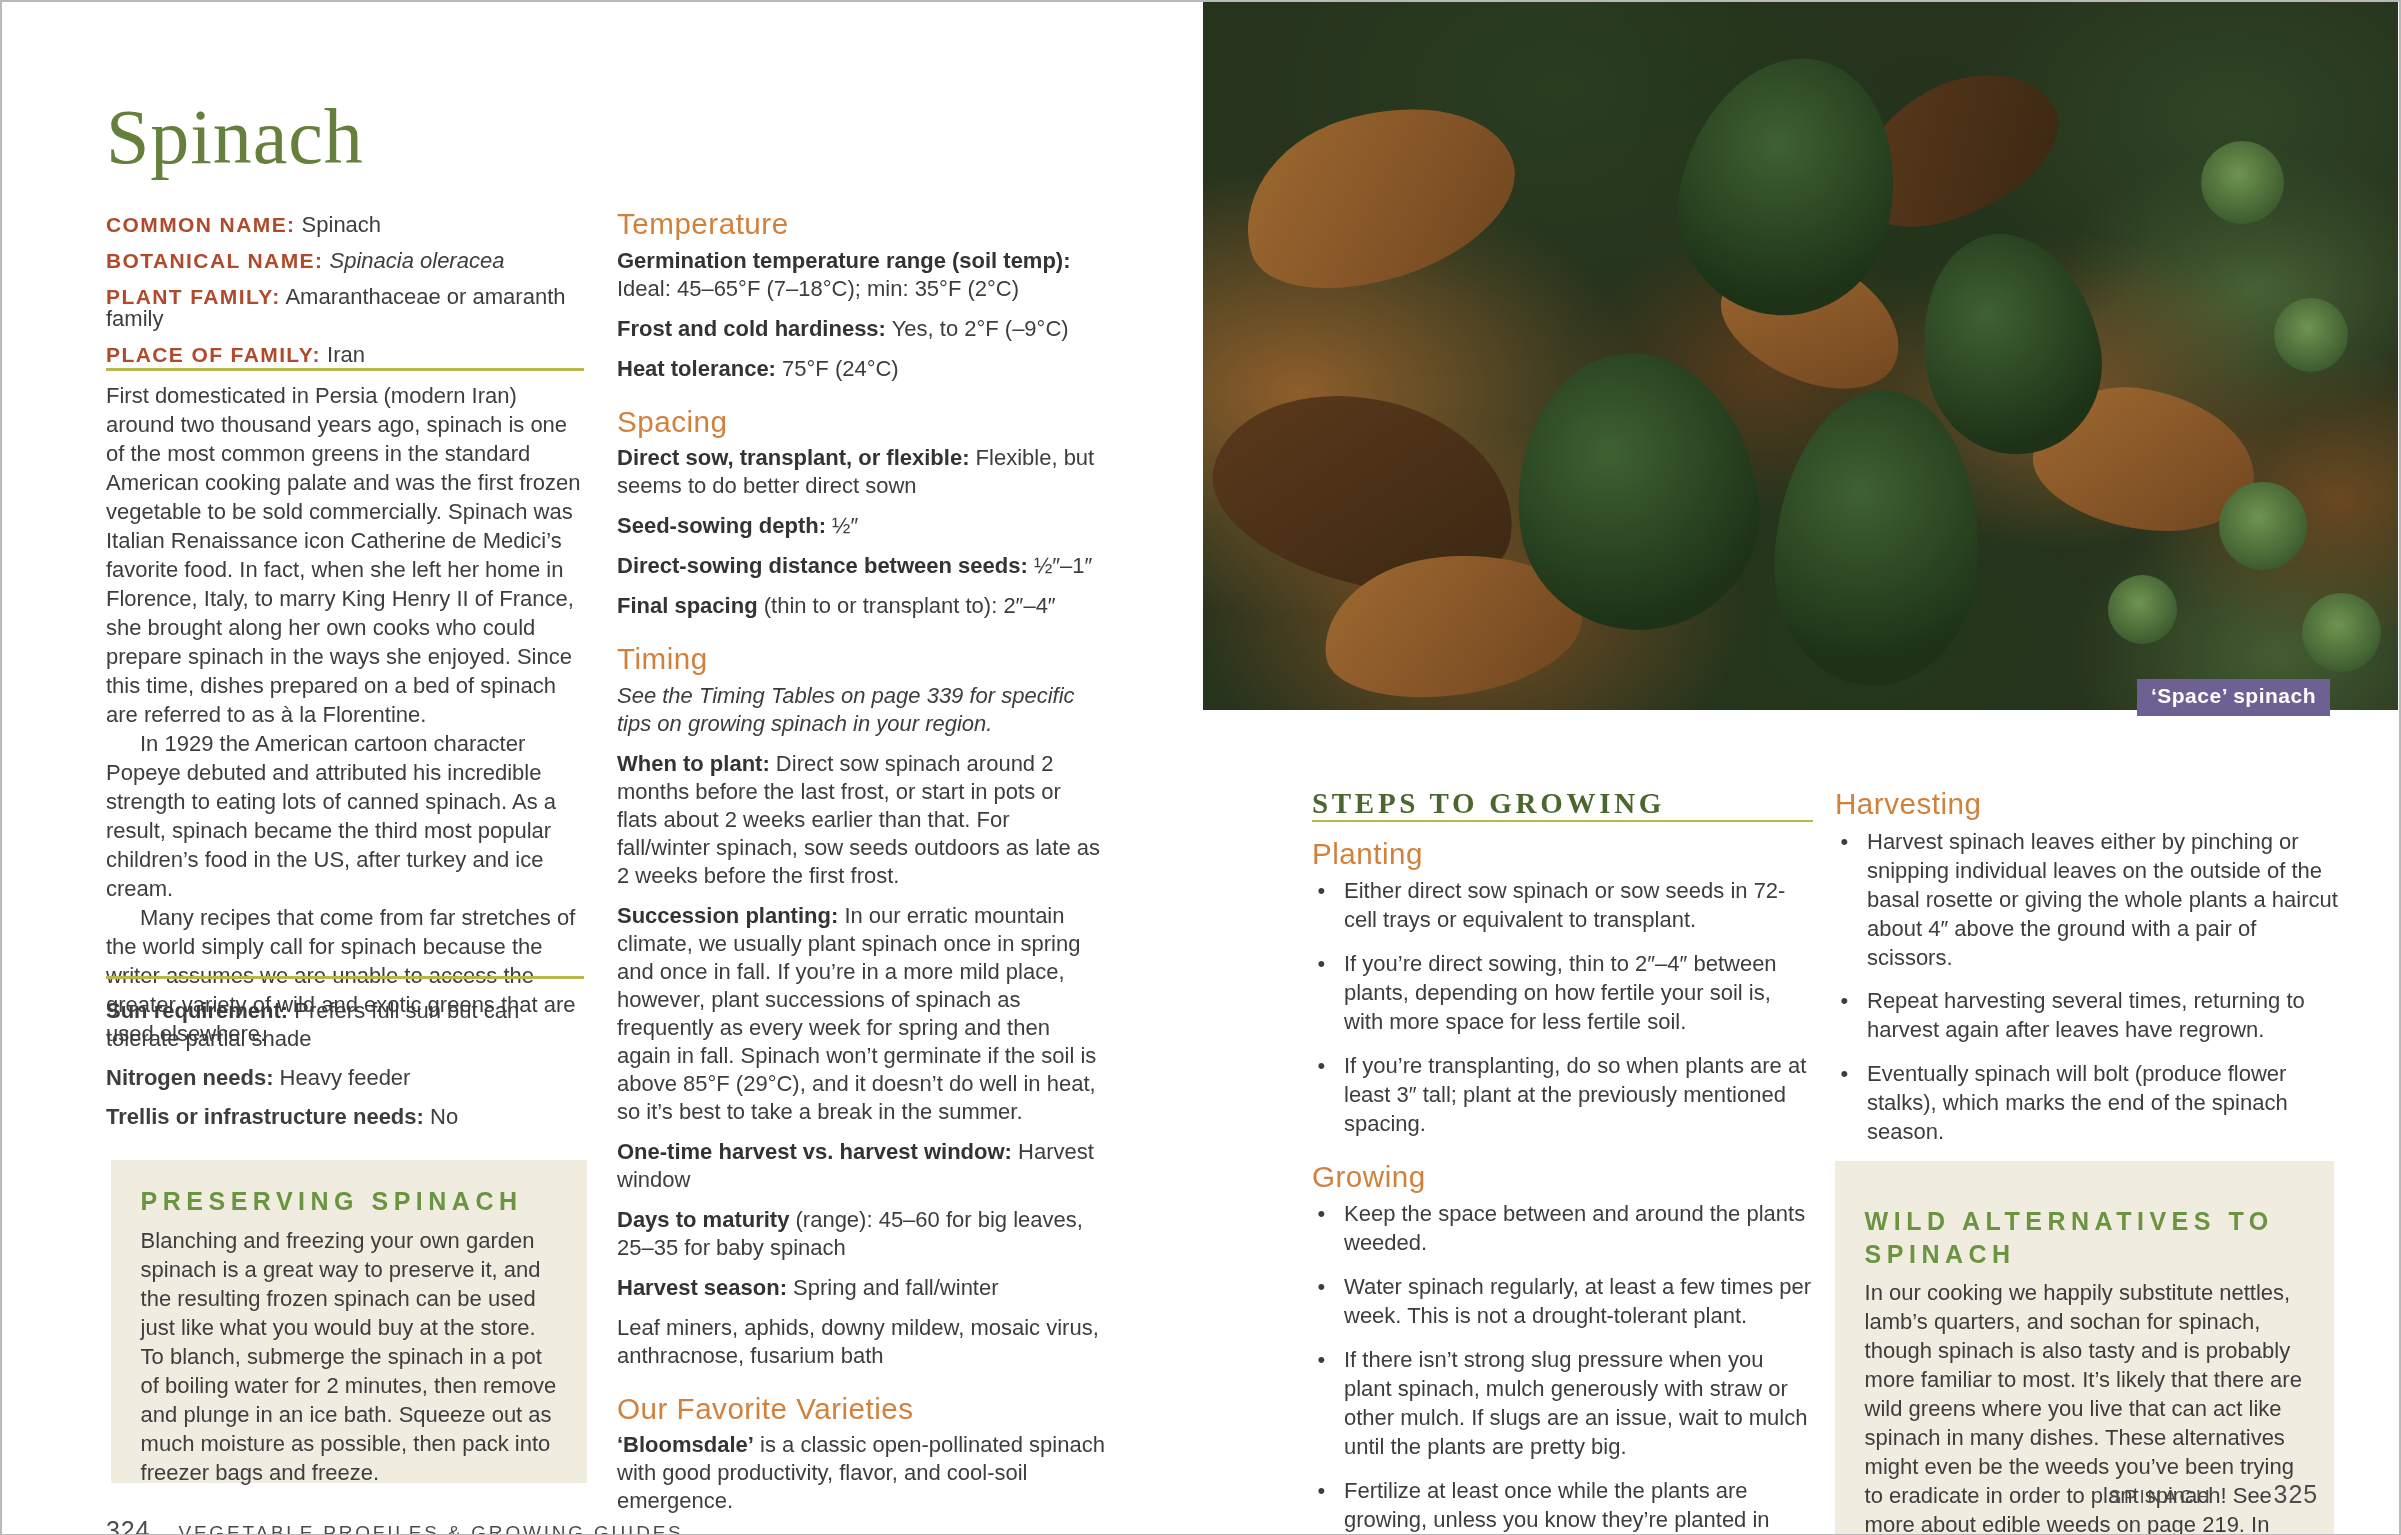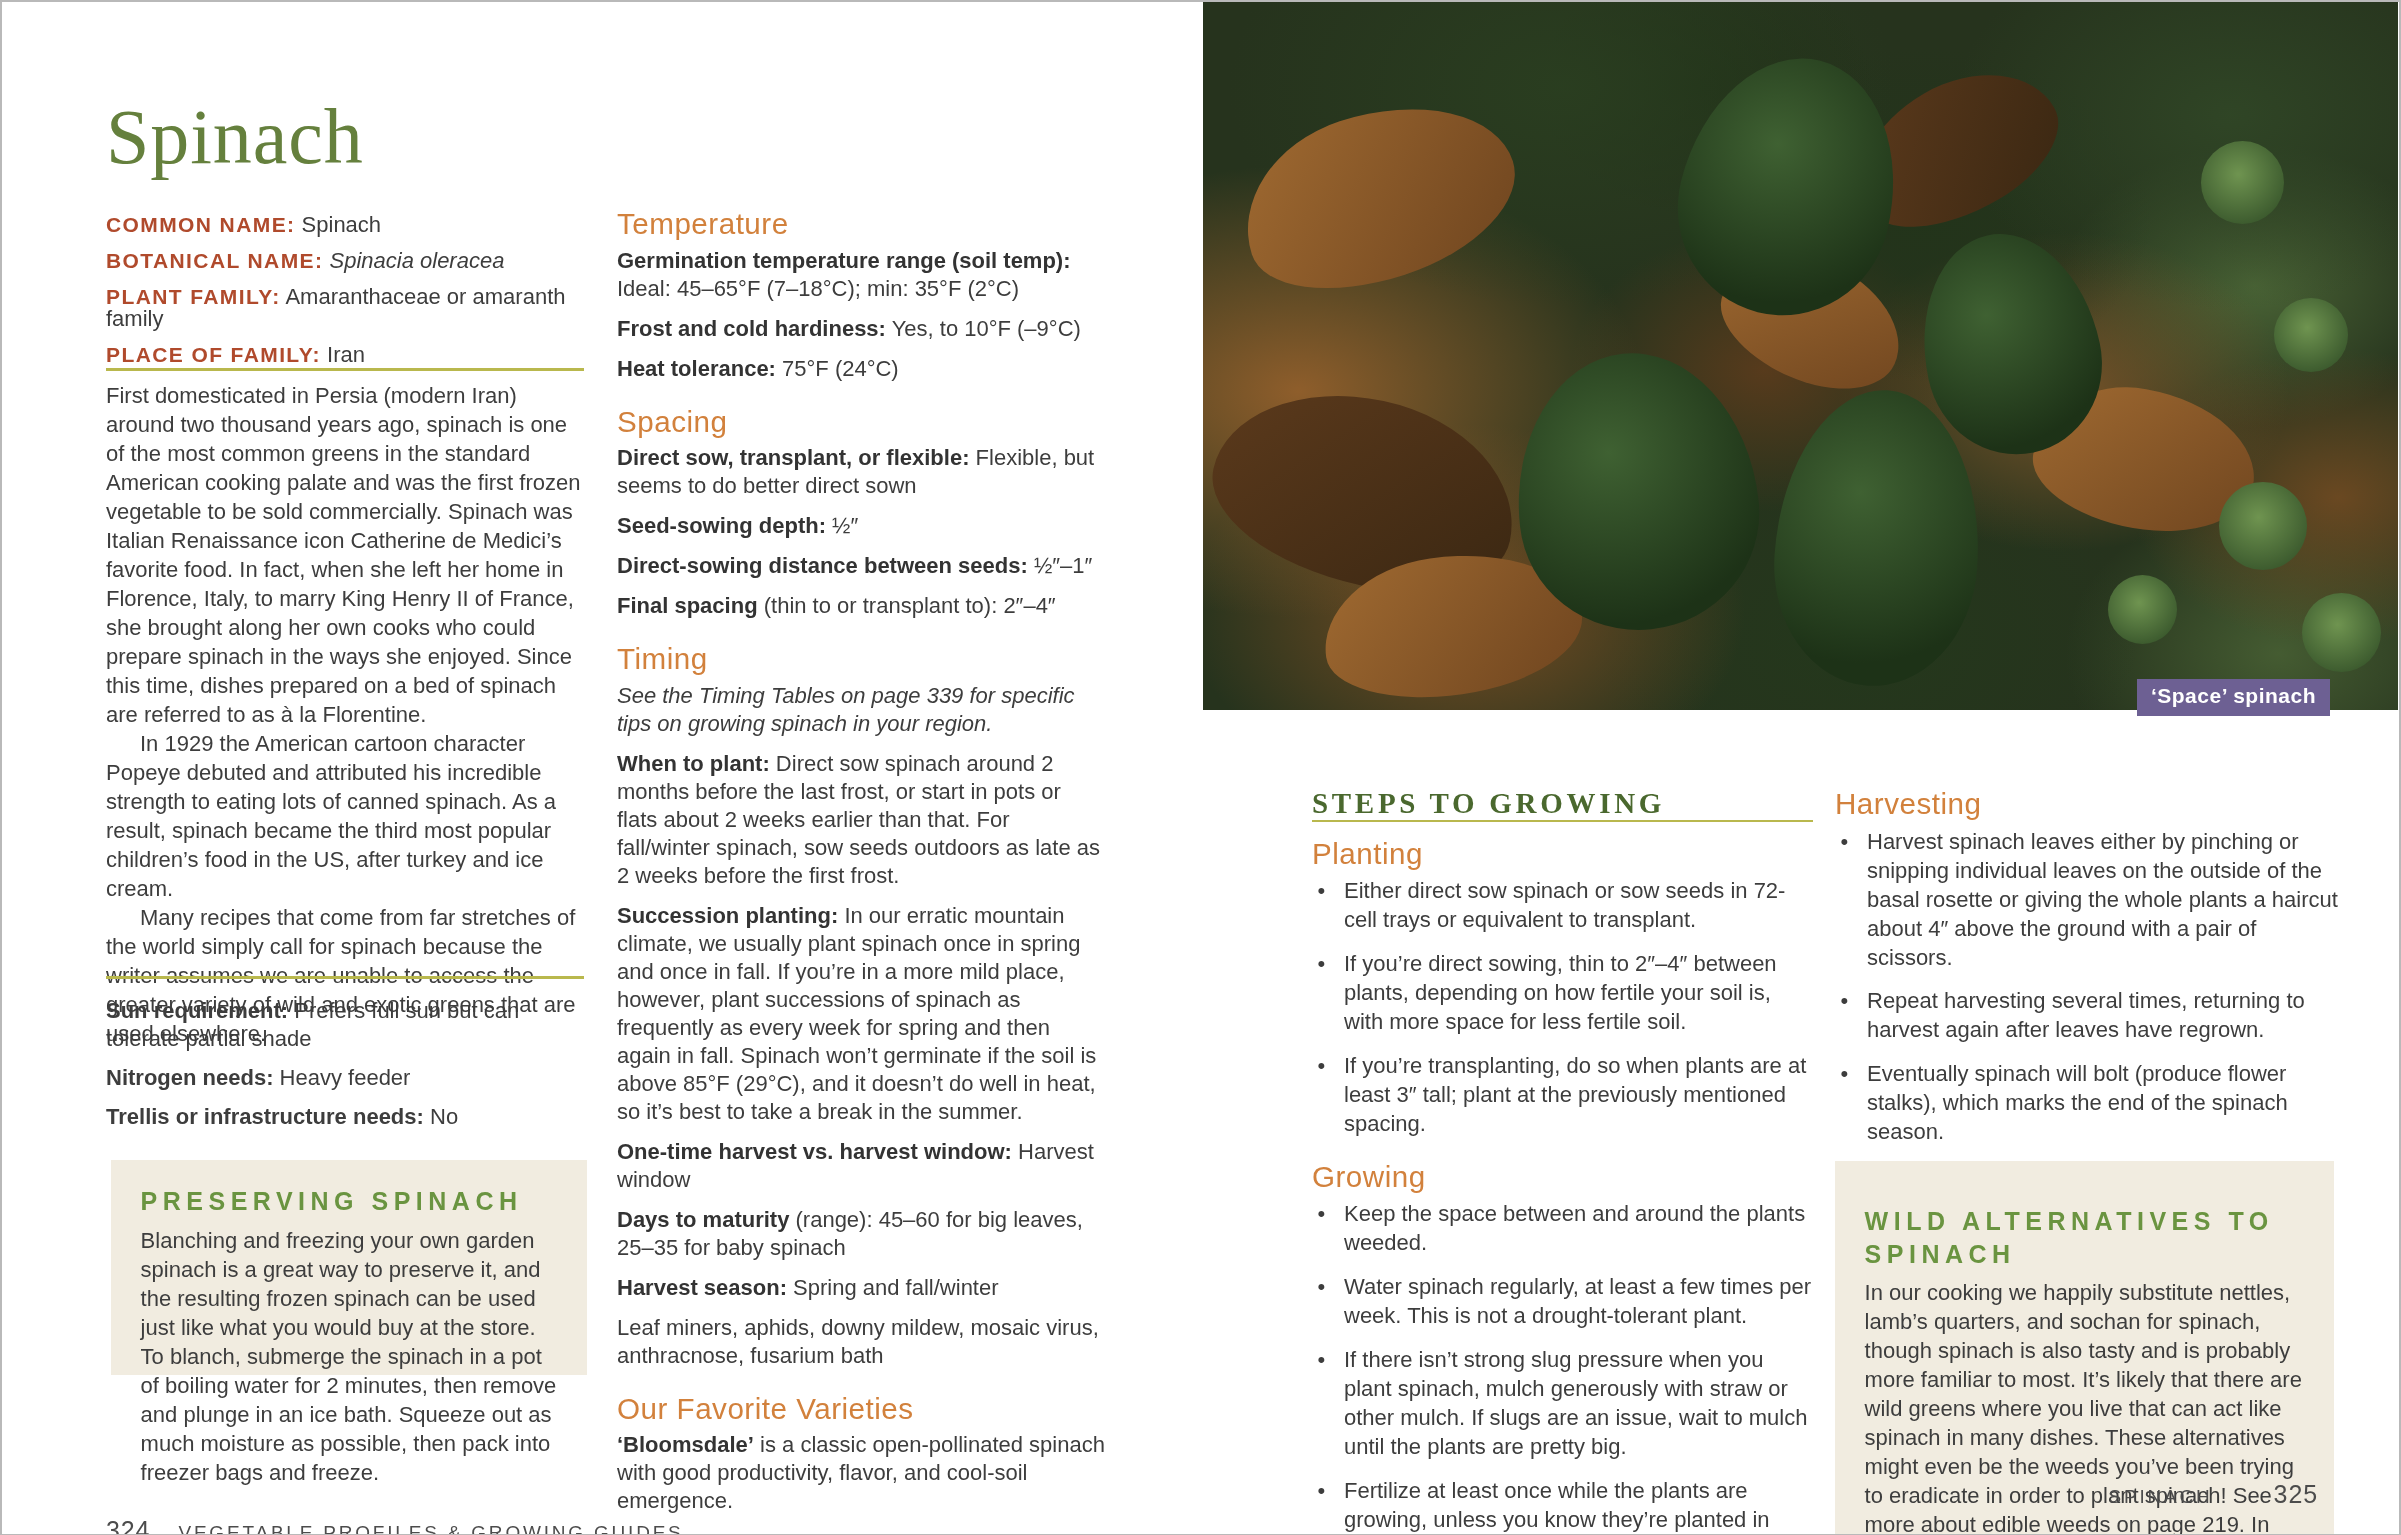--- a/index.html
+++ b/index.html
@@ -39,21 +39,21 @@
   .reqs b { font-weight:bold; }
 
   .box {
     background:#f1ece0; padding:26px 28px 18.5px 29.6px;
   }
   .box-title {
     font-size:25px; font-weight:bold; letter-spacing:5.5px;
     color:#6a9440; line-height:31px; margin-bottom:9.2px;
   }
   .box-body { font-size:22px; line-height:29px; }
-  .preserving { position:absolute; left:109px; top:1158px; width:476px; height:215px; }
+  .preserving { position:absolute; left:109px; top:1158px; width:476px; height:323px; }
 
   .footer { position:absolute; top:1478px; display:flex; align-items:baseline; color:#4c4c4c; }
   .footer-left { left:104px; gap:28px;margin-top:36px; }
   .footer-right { right:81px; gap:61px; }
   .page-num { font-size:25px; letter-spacing:0.9px; }
   .footer-label { font-size:19px; letter-spacing:2.8px; }
 
   
   .mid-col { position:absolute; left:615px; top:205px; width:488px; }
   .section-heading {
@@ -162,21 +162,21 @@
 
   <footer class="footer footer-left">
     <span class="page-num">324</span>
     <span class="footer-label">VEGETABLE PROFILES &amp; GROWING GUIDES</span>
   </footer>
 
   <div class="mid-col">
 
     <h3 class="section-heading">Temperature</h3>
     <p class="item"><b>Germination temperature range (soil temp):</b><span> Ideal: 45–65°F (7–18°C); min: 35°F (2°C)</span></p>
-    <p class="item"><b>Frost and cold hardiness:</b><span> Yes, to 10°F (–9°C)</span></p>
+    <p class="item"><b>Frost and cold hardiness:</b><span> Yes, to 2°F (–9°C)</span></p>
     <p class="item"><b>Heat tolerance:</b><span> 75°F (24°C)</span></p>
 
     <h3 class="section-heading mt">Spacing</h3>
     <p class="item"><b>Direct sow, transplant, or flexible:</b><span> Flexible, but seems to do better direct sown</span></p>
     <p class="item"><b>Seed-sowing depth:</b><span> ½″</span></p>
     <p class="item"><b>Direct-sowing distance between seeds:</b><span> ½″–1″</span></p>
     <p class="item"><b>Final spacing</b><span> (thin to or transplant to): 2″–4″</span></p>
 
     <h3 class="section-heading mt">Timing</h3>
     <p class="note">See the Timing Tables on page 339 for specific tips on growing spinach in your region.</p>

